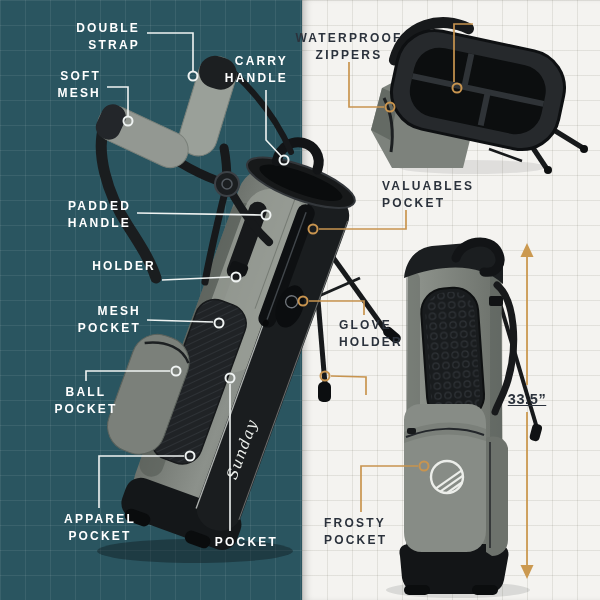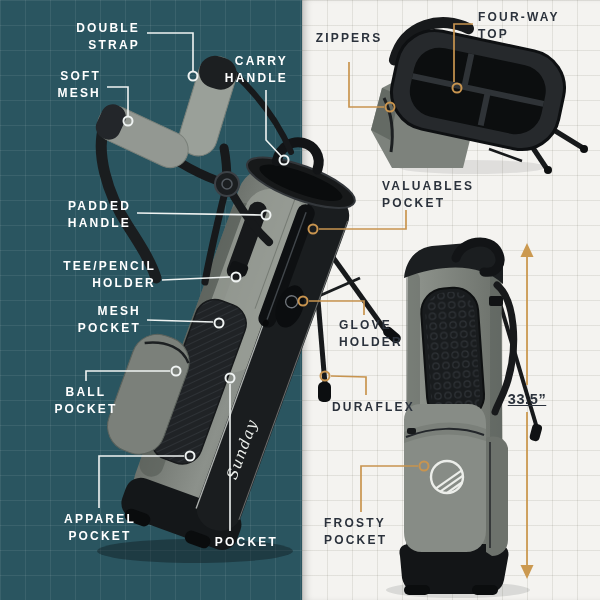--- a/index.html
+++ b/index.html
@@ -226,56 +226,51 @@
   </div>
   <div class="label light align-right" style="top:53px;right:312px;">
     <span>CARRY</span>
     <span>HANDLE</span>
   </div>
   <div class="label light align-right" style="top:198px;right:469px;">
     <span>PADDED</span>
     <span>HANDLE</span>
   </div>
   <div class="label light align-right" style="top:258px;right:444px;">
-    <span>TEE/PENCIL</span>
     <span>HOLDER</span>
   </div>
   <div class="label light align-right" style="top:303px;right:459px;">
     <span>MESH</span>
     <span>POCKET</span>
   </div>
   <div class="label light align-center" style="top:384px;left:86px;">
     <span>BALL</span>
     <span>POCKET</span>
   </div>
   <div class="label light align-center" style="top:511px;left:100px;text-align:center;">
     <span>APPAREL</span>
     <span>POCKET</span>
   </div>
   <div class="label light align-right" style="top:534px;right:322px;">
     <span>POCKET</span>
   </div>
 
   <div class="label dark align-center" style="top:30px;left:349px;">
+    <span>WATERPROOF</span>
     <span>ZIPPERS</span>
-  </div>
-  <div class="label dark align-left" style="top:9px;left:478px;">
-    <span>FOUR-WAY</span>
-    <span>TOP</span>
   </div>
   <div class="label dark align-left" style="top:178px;left:382px;">
     <span>VALUABLES</span>
     <span>POCKET</span>
   </div>
   <div class="label dark align-left" style="top:317px;left:339px;">
     <span>GLOVE</span>
     <span>HOLDER</span>
   </div>
   <div class="label dark align-left" style="top:399px;left:332px;">
-    <span>DURAFLEX</span>
   </div>
   <div class="label dark align-left" style="top:515px;left:324px;">
     <span>FROSTY</span>
     <span>POCKET</span>
   </div>
   <div class="label dark align-center measure" style="top:391px;left:527px;">
     <span>33.5”</span>
   </div>
 </div>
 

